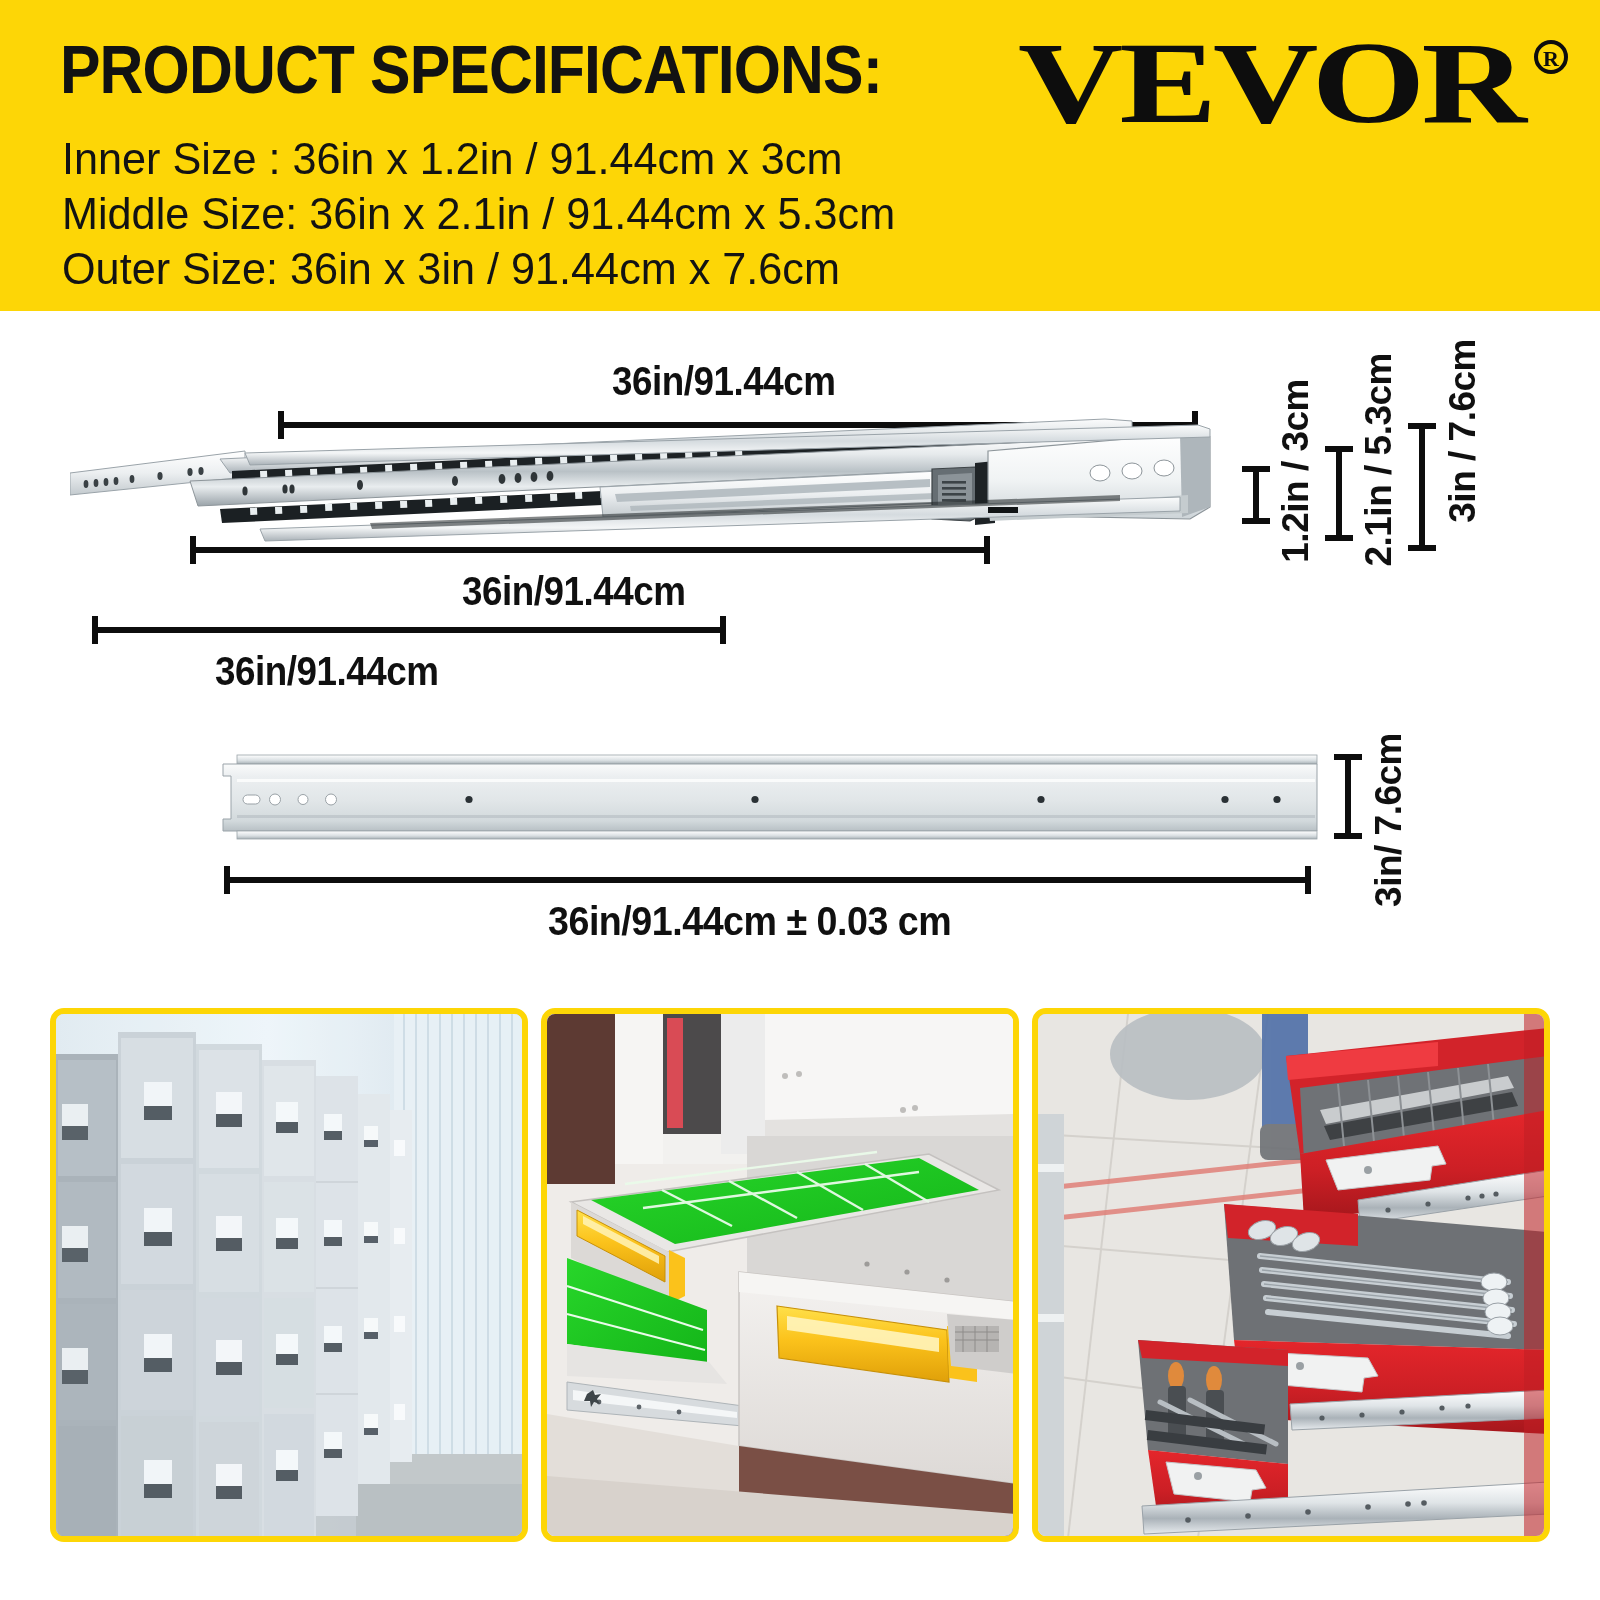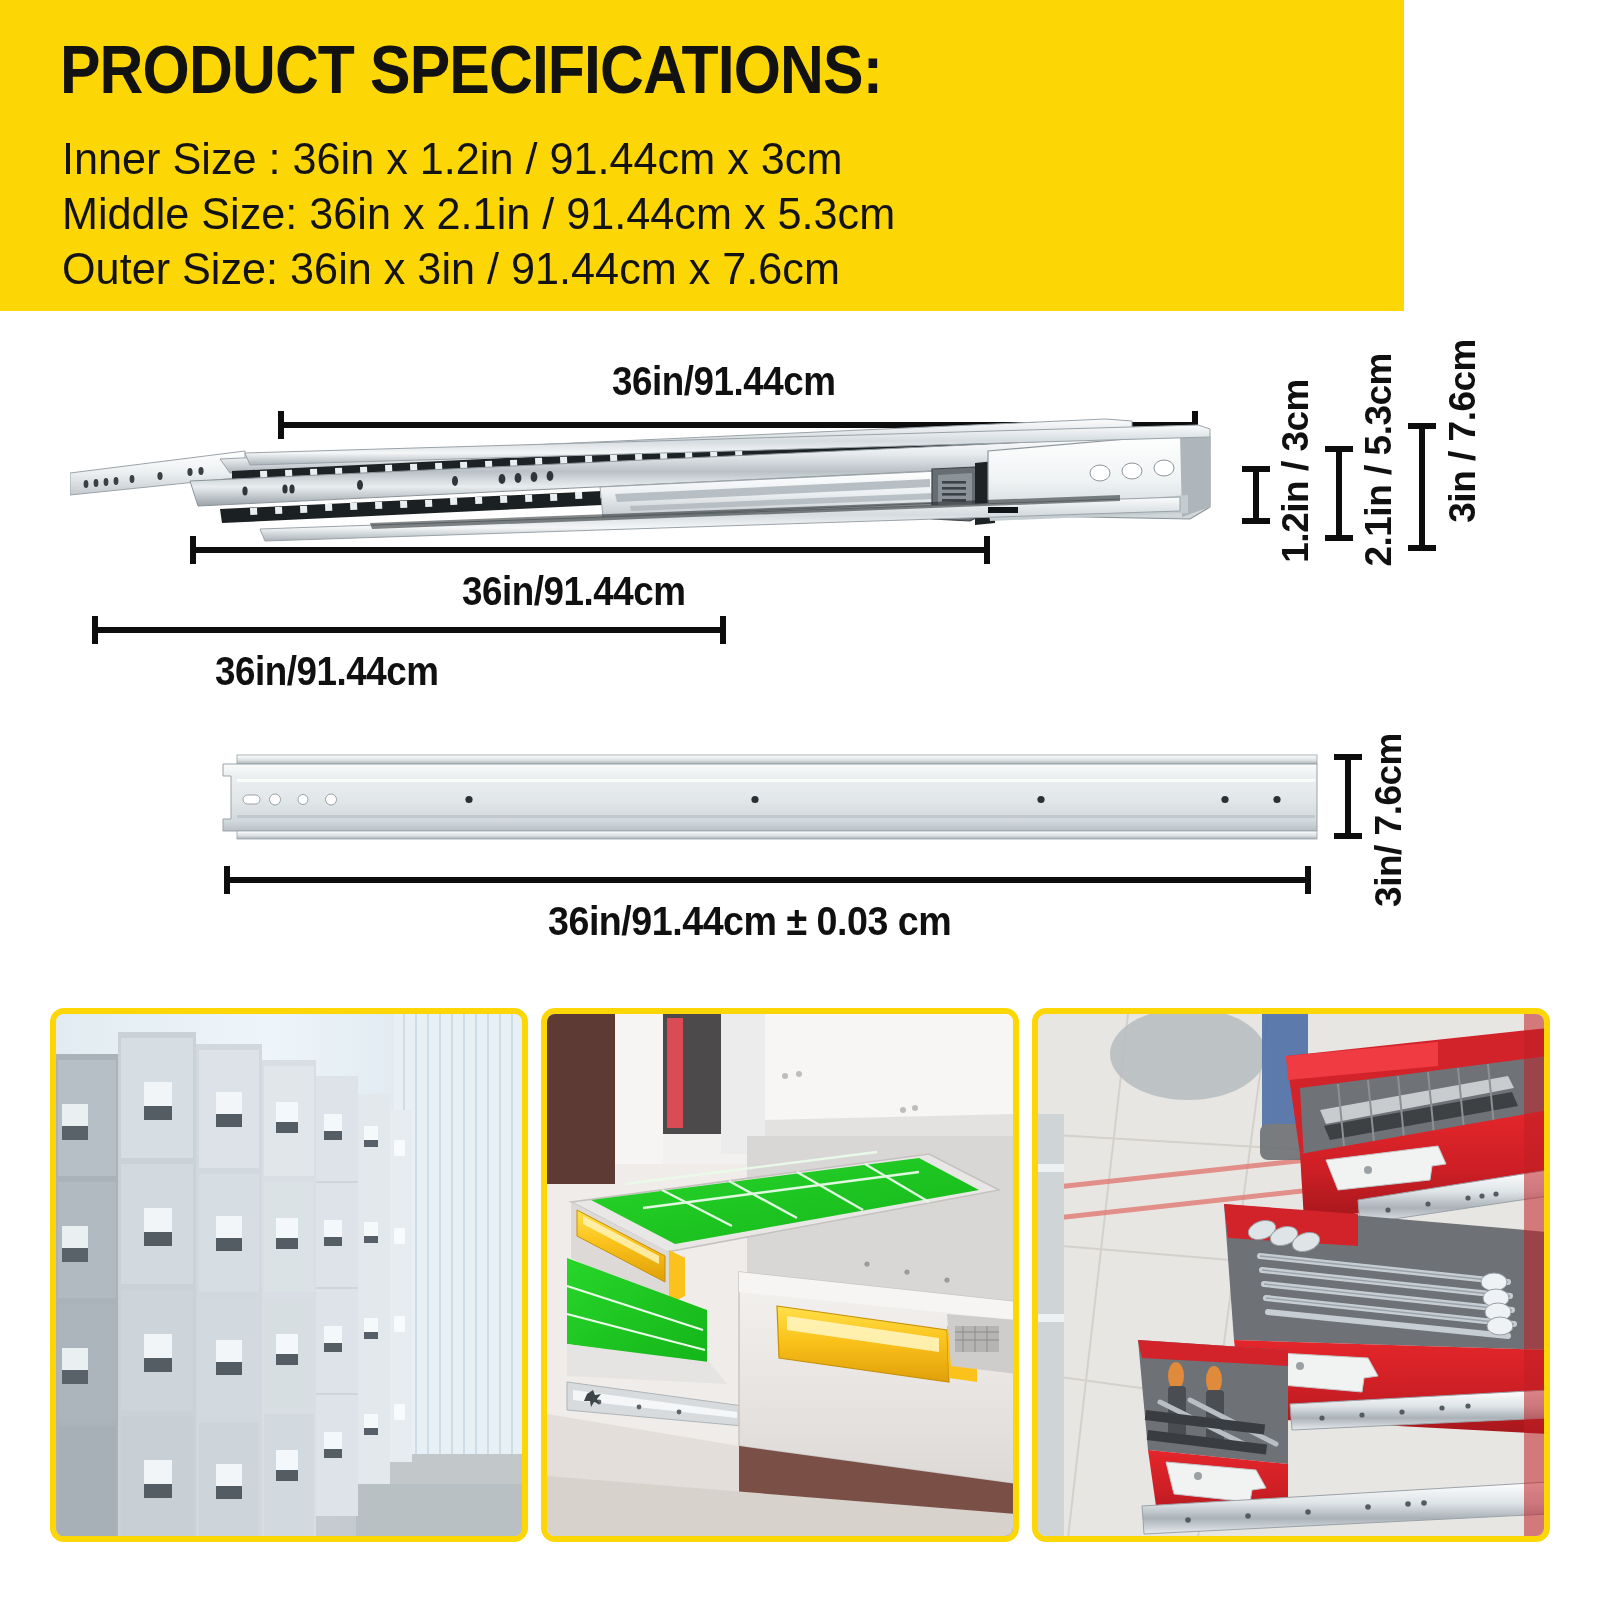--- a/index.html
+++ b/index.html
@@ -6,21 +6,21 @@
   body{
     width:1600px;height:1600px;
     background:#ffffff;
     font-family:"Liberation Sans", sans-serif;
     overflow:hidden;
     position:relative;
   }
 
   
   #header{
-    position:absolute;left:0;top:0;width:1404px;height:311px;
+    position:absolute;left:0;top:0;width:1600px;height:311px;
     background:#FDD606;
     overflow:hidden;
   }
   #spec-title{
     position:absolute;left:60px;top:34px;
     font-family:"Liberation Sans", sans-serif;
     font-weight:bold;
     font-size:69px;
     line-height:72px;
     letter-spacing:-1px;
@@ -108,20 +108,31 @@
 <body>
 
 <div id="header">
 
   <div id="spec-title">PRODUCT SPECIFICATIONS:</div>
 
   <div class="spec-line" id="spec-l0">Inner Size : 36in x 1.2in / 91.44cm x 3cm</div>
   <div class="spec-line" id="spec-l1">Middle Size: 36in x 2.1in / 91.44cm x 5.3cm</div>
   <div class="spec-line" id="spec-l2">Outer Size: 36in x 3in / 91.44cm x 7.6cm</div>
 
+  <div id="logo">
+    <svg width="560" height="110" viewBox="0 0 560 110" xmlns="http://www.w3.org/2000/svg">
+      <g fill="#0d0d0d" font-family="Liberation Serif, serif" font-weight="bold">
+        <text x="0" y="92" font-size="116" letter-spacing="-3" textLength="505" lengthAdjust="spacingAndGlyphs">VEVOR</text>
+      </g>
+      <g>
+        <circle cx="533" cy="27" r="15" fill="none" stroke="#0d0d0d" stroke-width="4"></circle>
+        <text x="533" y="36" font-size="22" font-family="Liberation Serif, serif" font-weight="bold" fill="#0d0d0d" text-anchor="middle">R</text>
+      </g>
+    </svg>
+  </div>
 </div>
 
 <div id="diagram">
 
   <div class="dimlabel" style="left:612px;top:48px;font-size:40px;transform:scaleX(0.92);">36in/91.44cm</div>
   <div class="dimbar" style="left:278px;top:100px;width:920px;height:28px;">
     <div class="line"></div>
       <div class="tick l"></div>
       <div class="tick r"></div>
   </div>

